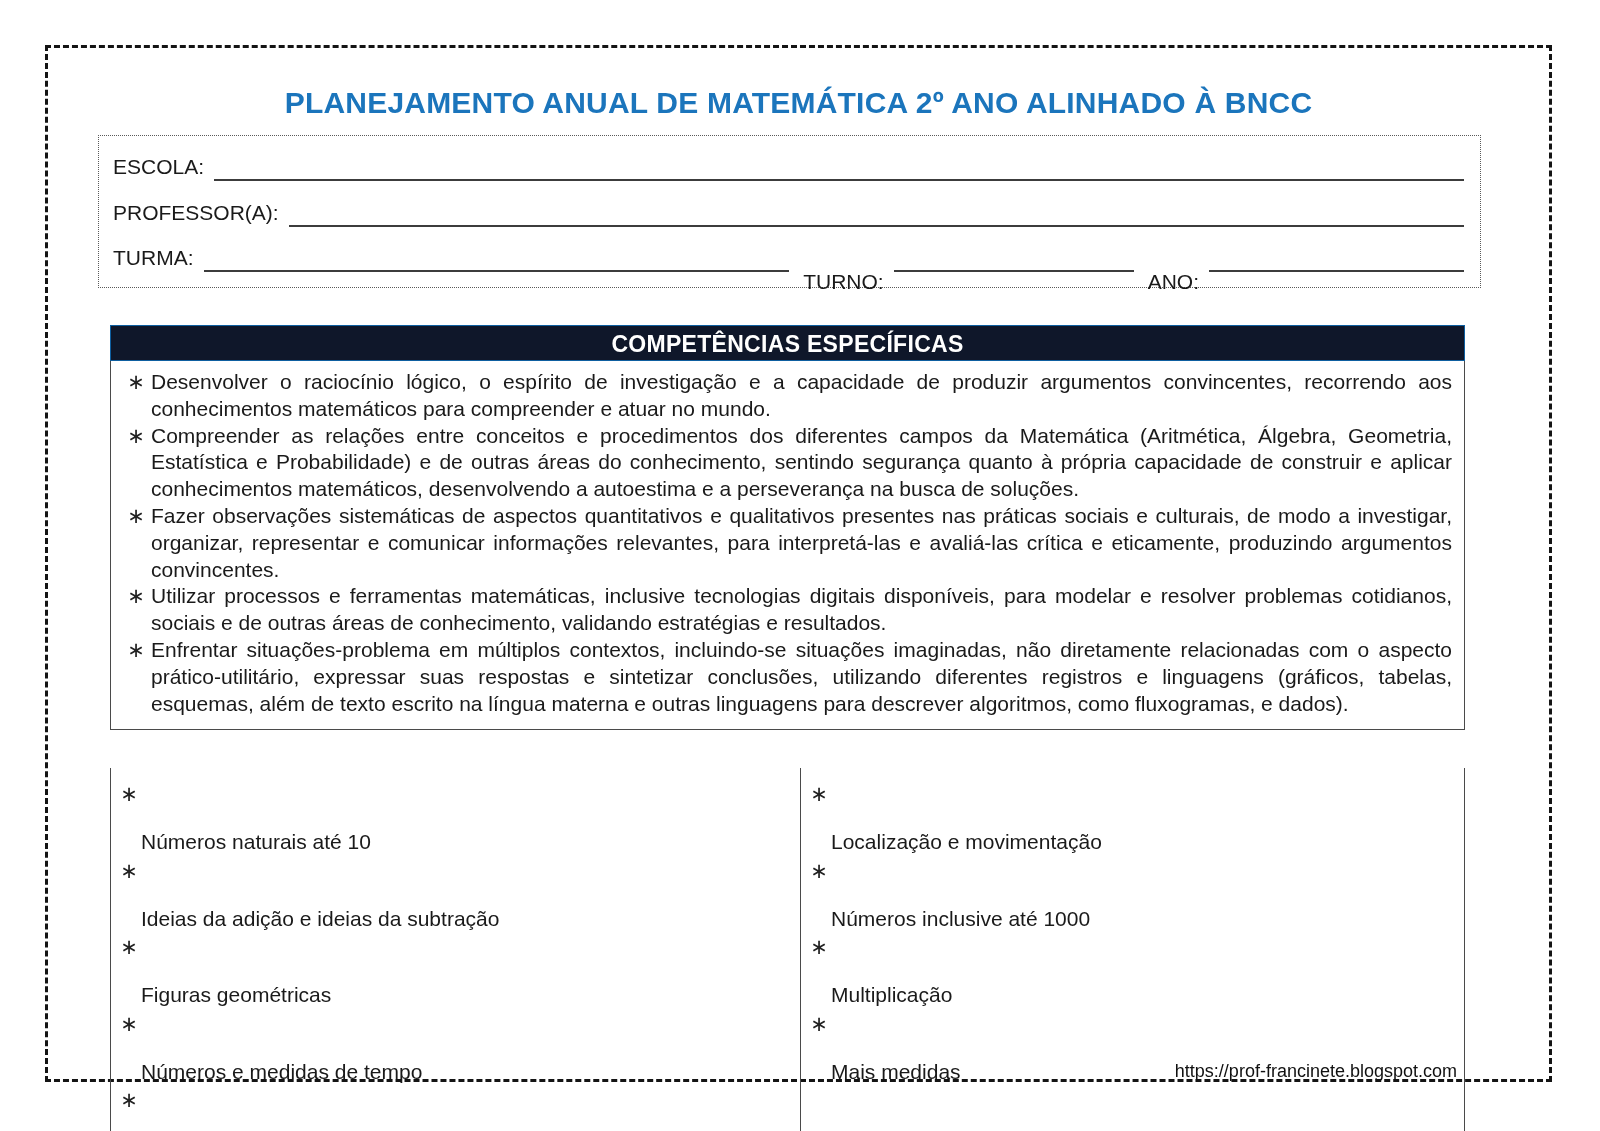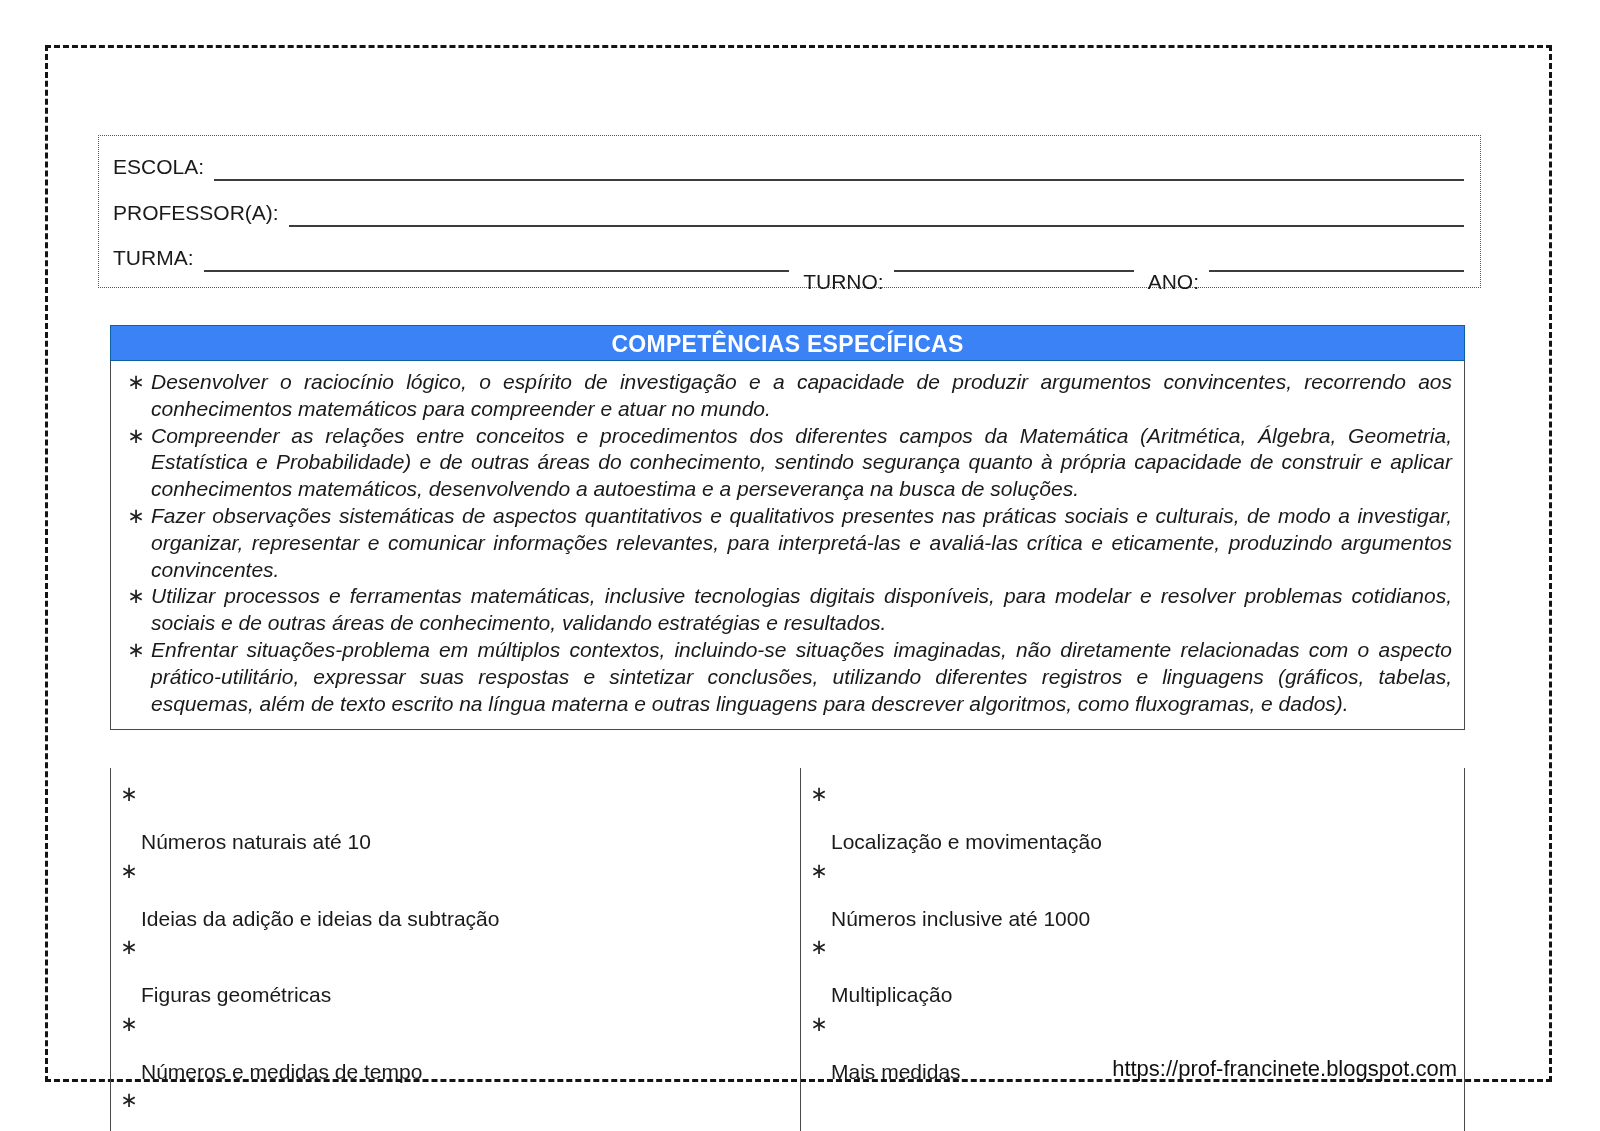--- a/index.html
+++ b/index.html
@@ -68,21 +68,21 @@
   .fill-line.fixed-255 { flex: 0 0 255px; }
   .gap-label { margin-left: 14px; margin-top: 48px; }
   
   .table {
     position: absolute;
     left: 62px;
     width: 1355px;
     box-sizing: border-box;
   }
   .table-header {
-    background: #3b82f6;
+    background: #0f172a;
     border: 1px solid #0e5fa0;
     box-sizing: border-box;
     color: #ffffff;
     font-weight: bold;
     font-size: 23px;
     text-align: center;
     height: 36px;
     line-height: 36px;
     letter-spacing: 0.3px;
   }
@@ -99,21 +99,20 @@
     line-height: 26.8px;
   }
   .comp-marker {
     flex: 0 0 30px;
     text-align: center;
     color: #222;
   }
   .comp-text {
     flex: 1 1 auto;
     text-align: justify;
-    font-style: italic;
   }
   .conteudos { top: 720px; }
   .conteudos-cols {
     display: flex;
     border: 1px solid #4a4a4a;
     border-top: none;
     border-bottom: 3px solid #2e2e2e;
     box-sizing: border-box;
     min-height: 185px;
   }
@@ -136,30 +135,31 @@
     text-align: center;
     color: #222;
   }
   .cont-text { flex: 1 1 auto; margin-top: 48px; }
   
   .footer-url {
     position: absolute;
     right: 92px;
     bottom: -3px;
     background: transparent;
-    font-size: 22px;
+    font-size: 18px;
     color: #111;
     text-decoration: none;
   }
 </style>
 </head>
 <body>
 
 <div class="sheet">
 
+  <div class="page-title">PLANEJAMENTO ANUAL DE MATEMÁTICA 2º ANO ALINHADO À BNCC</div>
 
   <div class="form-box">
     <div class="form-row">
       <span class="form-label">ESCOLA:</span>
       <span class="fill-line"></span>
     </div>
     <div class="form-row">
       <span class="form-label">PROFESSOR(A):</span>
       <span class="fill-line"></span>
     </div>

